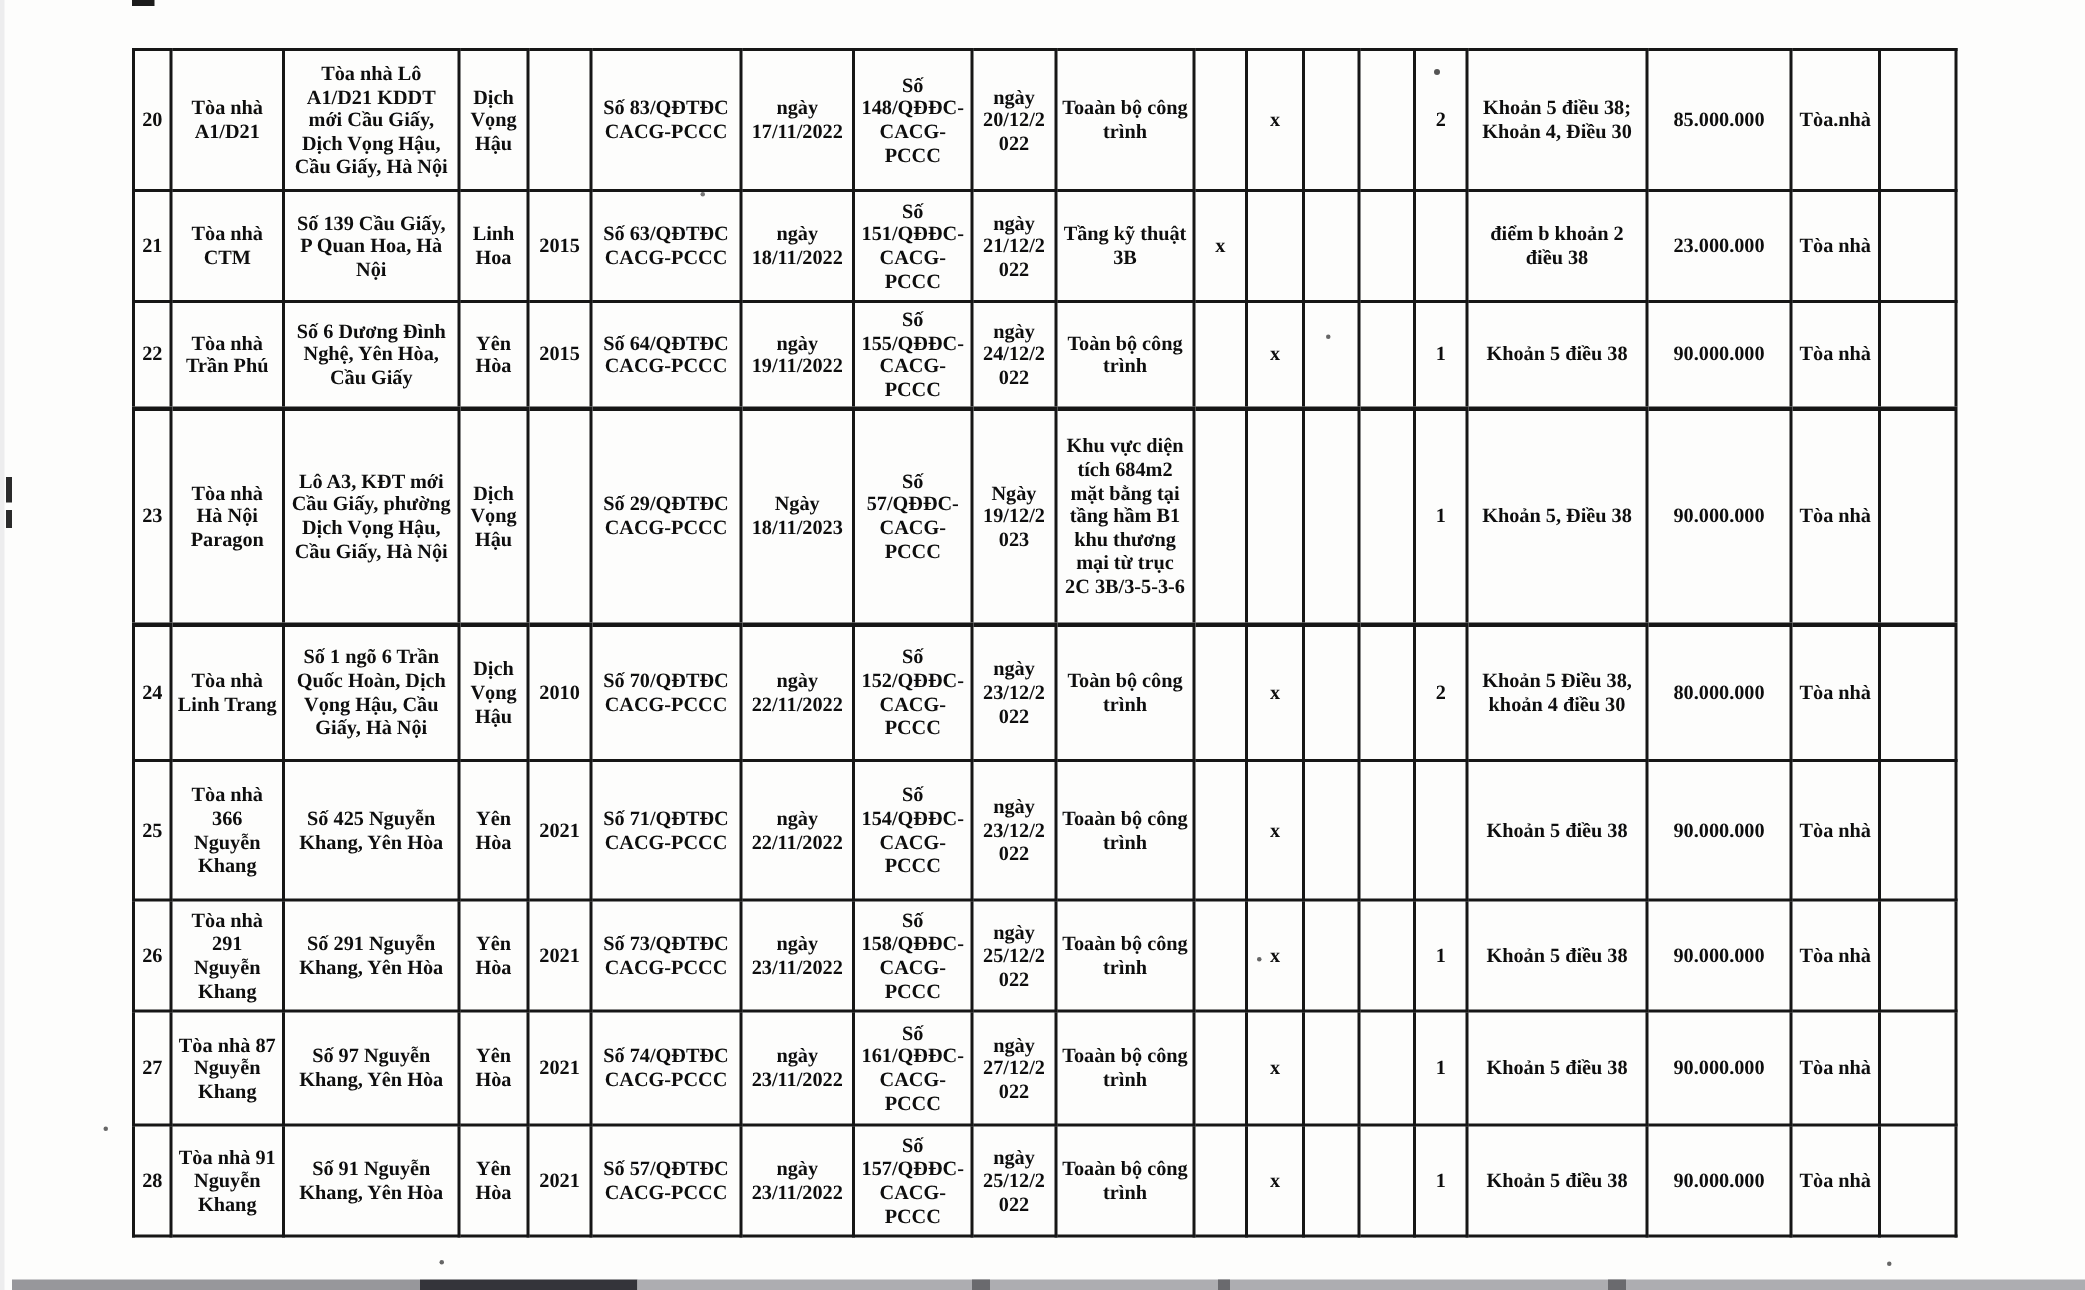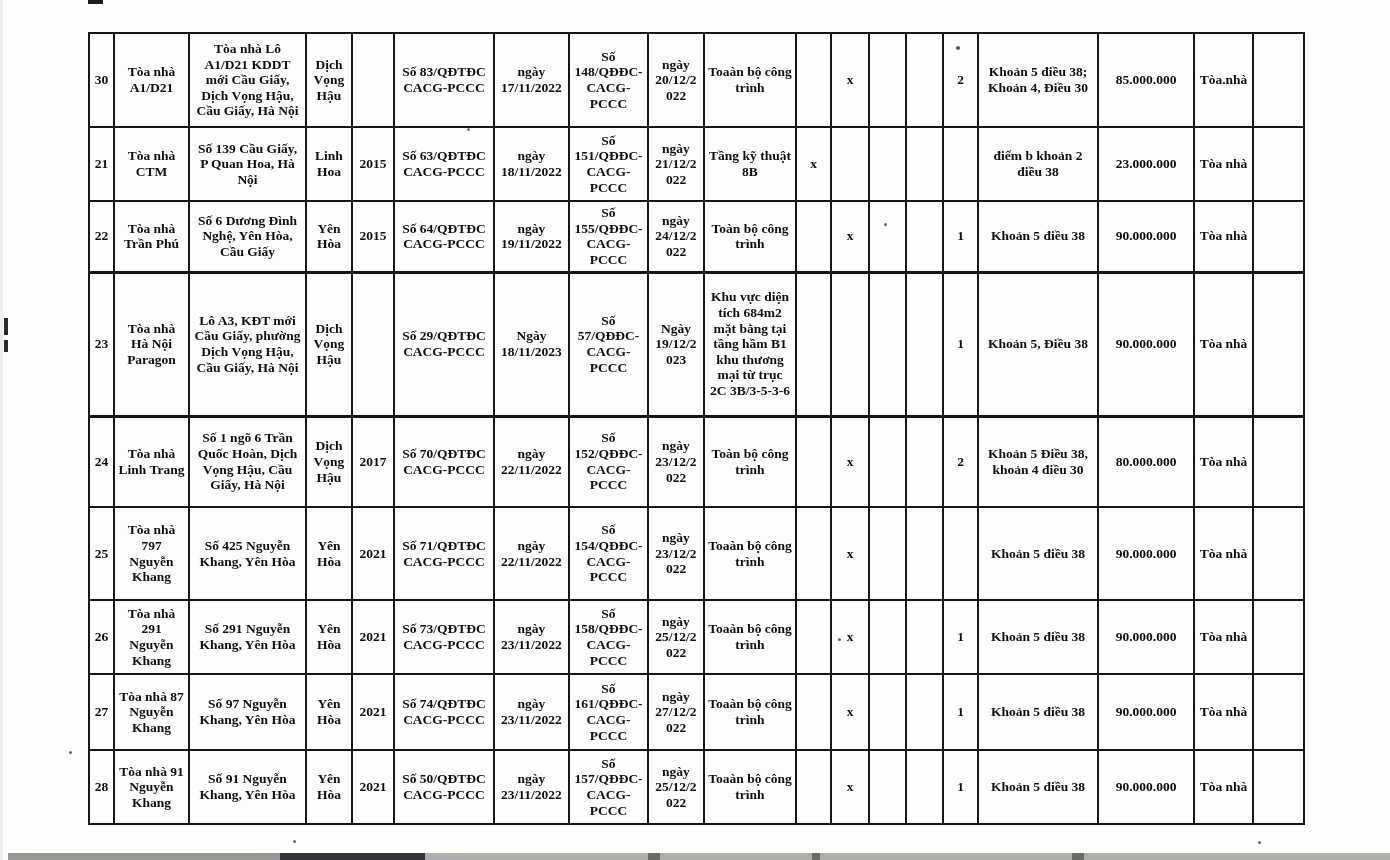--- a/index.html
+++ b/index.html
@@ -54,21 +54,21 @@
         <col style="width: 37px;">
         <col style="width: 37px;">
         <col style="width: 35px;">
         <col style="width: 120px;">
         <col style="width: 96px;">
         <col style="width: 59px;">
         <col style="width: 51px;">
       </colgroup>
     <tbody id="doc-body">
         <tr style="height: 94px;">
-          <td class="c-stt">30</td>
+          <td class="c-stt">20</td>
           <td class="c-name">Tòa nhà A1/D21</td>
           <td class="c-address">Tòa nhà Lô A1/D21 KDDT mới Cầu Giấy, Dịch Vọng Hậu, Cầu Giấy, Hà Nội</td>
           <td class="c-ward">Dịch Vọng Hậu</td>
           <td class="c-year"></td>
           <td class="c-decision1">Số 83/QĐTĐC CACG-PCCC</td>
           <td class="c-date1">ngày 17/11/2022</td>
           <td class="c-decision2">Số
 148/QĐĐC-
 CACG-
 PCCC</td>
@@ -94,21 +94,21 @@
           <td class="c-year">2015</td>
           <td class="c-decision1">Số 63/QĐTĐC CACG-PCCC</td>
           <td class="c-date1">ngày 18/11/2022</td>
           <td class="c-decision2">Số
 151/QĐĐC-
 CACG-
 PCCC</td>
           <td class="c-date2">ngày
 21/12/2
 022</td>
-          <td class="c-scope">Tầng kỹ thuật 8B</td>
+          <td class="c-scope">Tầng kỹ thuật 3B</td>
           <td class="c-mark1">x</td>
           <td class="c-mark2"></td>
           <td class="c-extra1"></td>
           <td class="c-extra2"></td>
           <td class="c-count"></td>
           <td class="c-legal">điểm b khoản 2 điều 38</td>
           <td class="c-amount">23.000.000</td>
           <td class="c-type">Tòa nhà</td>
           <td class="c-note"></td>
         </tr>
@@ -162,21 +162,21 @@
           <td class="c-legal">Khoản 5, Điều 38</td>
           <td class="c-amount align-right">90.000.000</td>
           <td class="c-type">Tòa nhà</td>
           <td class="c-note no-right"></td>
         </tr>
         <tr class="thick-top" style="height: 91px;">
           <td class="c-stt">24</td>
           <td class="c-name">Tòa nhà Linh Trang</td>
           <td class="c-address">Số 1 ngõ 6 Trần Quốc Hoàn, Dịch Vọng Hậu, Cầu Giấy, Hà Nội</td>
           <td class="c-ward">Dịch Vọng Hậu</td>
-          <td class="c-year">2017</td>
+          <td class="c-year">2010</td>
           <td class="c-decision1">Số 70/QĐTĐC CACG-PCCC</td>
           <td class="c-date1">ngày 22/11/2022</td>
           <td class="c-decision2">Số
 152/QĐĐC-
 CACG-
 PCCC</td>
           <td class="c-date2">ngày
 23/12/2
 022</td>
           <td class="c-scope">Toàn bộ công trình</td>
@@ -185,21 +185,21 @@
           <td class="c-extra1"></td>
           <td class="c-extra2"></td>
           <td class="c-count">2</td>
           <td class="c-legal">Khoản 5 Điều 38, khoản 4 điều 30</td>
           <td class="c-amount">80.000.000</td>
           <td class="c-type">Tòa nhà</td>
           <td class="c-note"></td>
         </tr>
         <tr style="height: 93px;">
           <td class="c-stt">25</td>
-          <td class="c-name">Tòa nhà 797 Nguyễn Khang</td>
+          <td class="c-name">Tòa nhà 366 Nguyễn Khang</td>
           <td class="c-address">Số 425 Nguyễn Khang, Yên Hòa</td>
           <td class="c-ward">Yên Hòa</td>
           <td class="c-year">2021</td>
           <td class="c-decision1">Số 71/QĐTĐC CACG-PCCC</td>
           <td class="c-date1">ngày 22/11/2022</td>
           <td class="c-decision2">Số
 154/QĐĐC-
 CACG-
 PCCC</td>
           <td class="c-date2">ngày
@@ -267,21 +267,21 @@
           <td class="c-amount">90.000.000</td>
           <td class="c-type">Tòa nhà</td>
           <td class="c-note"></td>
         </tr>
         <tr style="height: 74px;">
           <td class="c-stt">28</td>
           <td class="c-name">Tòa nhà 91 Nguyễn Khang</td>
           <td class="c-address">Số 91 Nguyễn Khang, Yên Hòa</td>
           <td class="c-ward">Yên Hòa</td>
           <td class="c-year">2021</td>
-          <td class="c-decision1">Số 50/QĐTĐC CACG-PCCC</td>
+          <td class="c-decision1">Số 57/QĐTĐC CACG-PCCC</td>
           <td class="c-date1">ngày 23/11/2022</td>
           <td class="c-decision2">Số
 157/QĐĐC-
 CACG-
 PCCC</td>
           <td class="c-date2">ngày
 25/12/2
 022</td>
           <td class="c-scope">Toaàn bộ công trình</td>
           <td class="c-mark1"></td>

